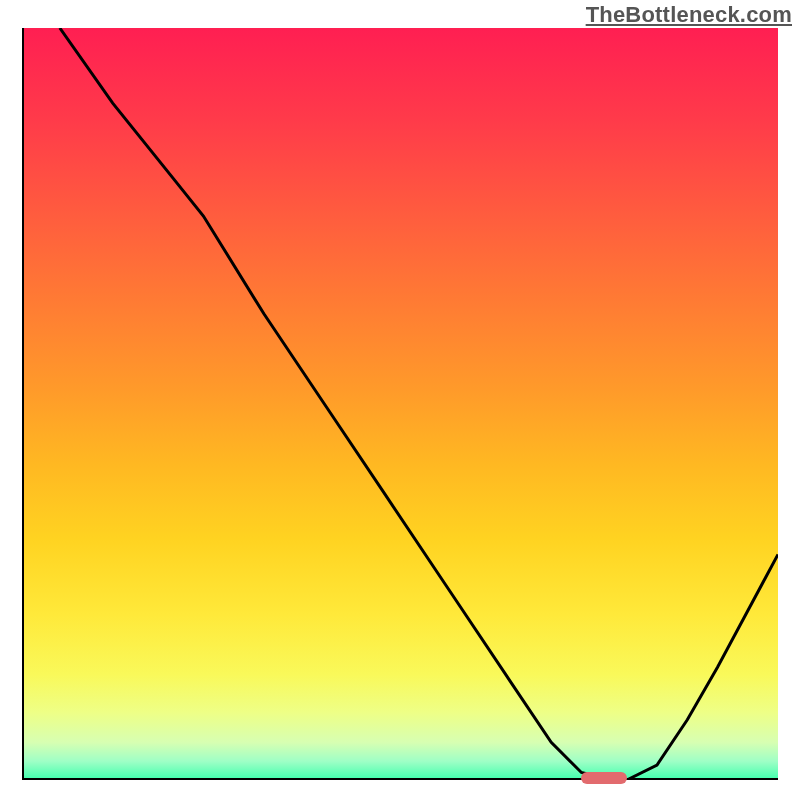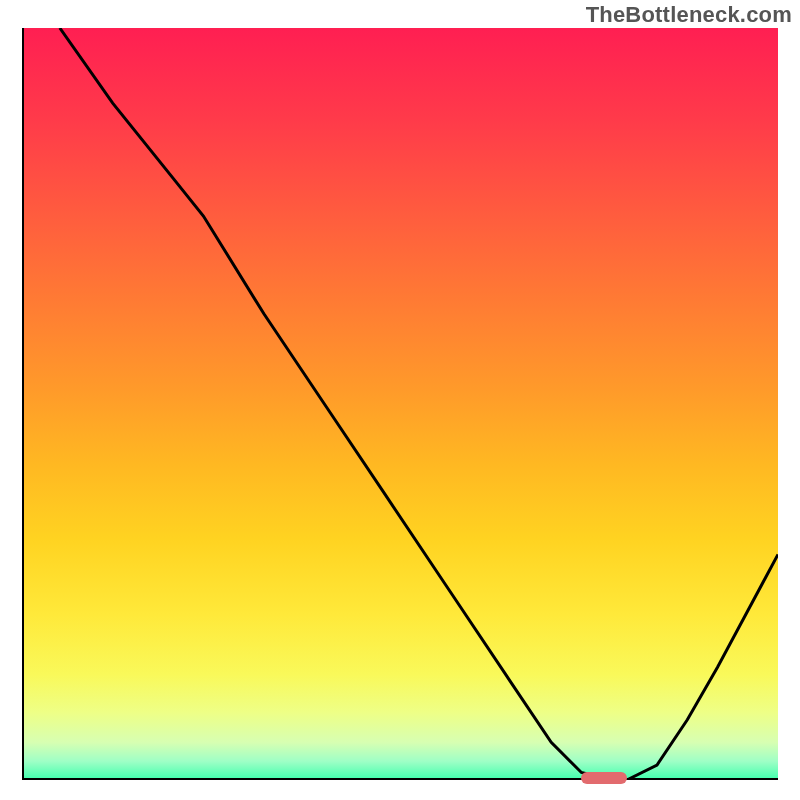--- a/index.html
+++ b/index.html
@@ -18,20 +18,21 @@
   }
   .watermark {
     position: absolute;
     top: 2px;
     right: 8px;
     font-size: 22px;
     font-weight: 600;
     color: #555555;
     letter-spacing: 0.2px;
     z-index: 10;
+    text-decoration: underline;
   }
   .plot-area {
     position: absolute;
     left: 22px;
     top: 28px;
     width: 756px;
     height: 752px;
     background: linear-gradient(to bottom,
       #ff1f52 0%,
       #ff3a4a 12%,

